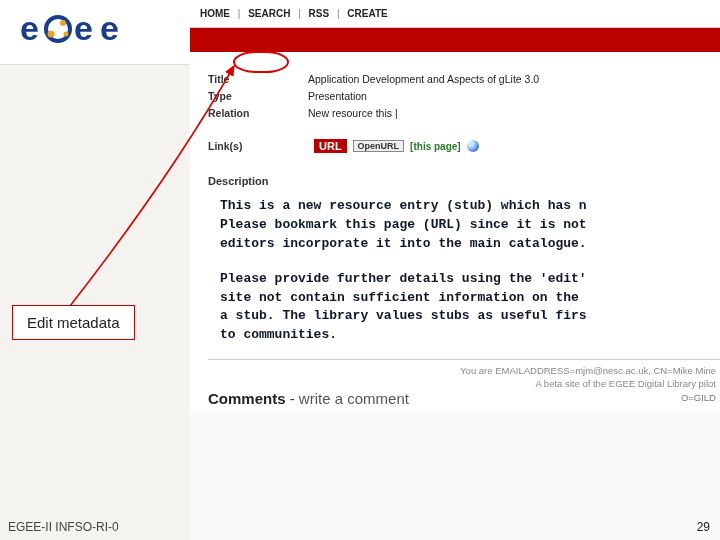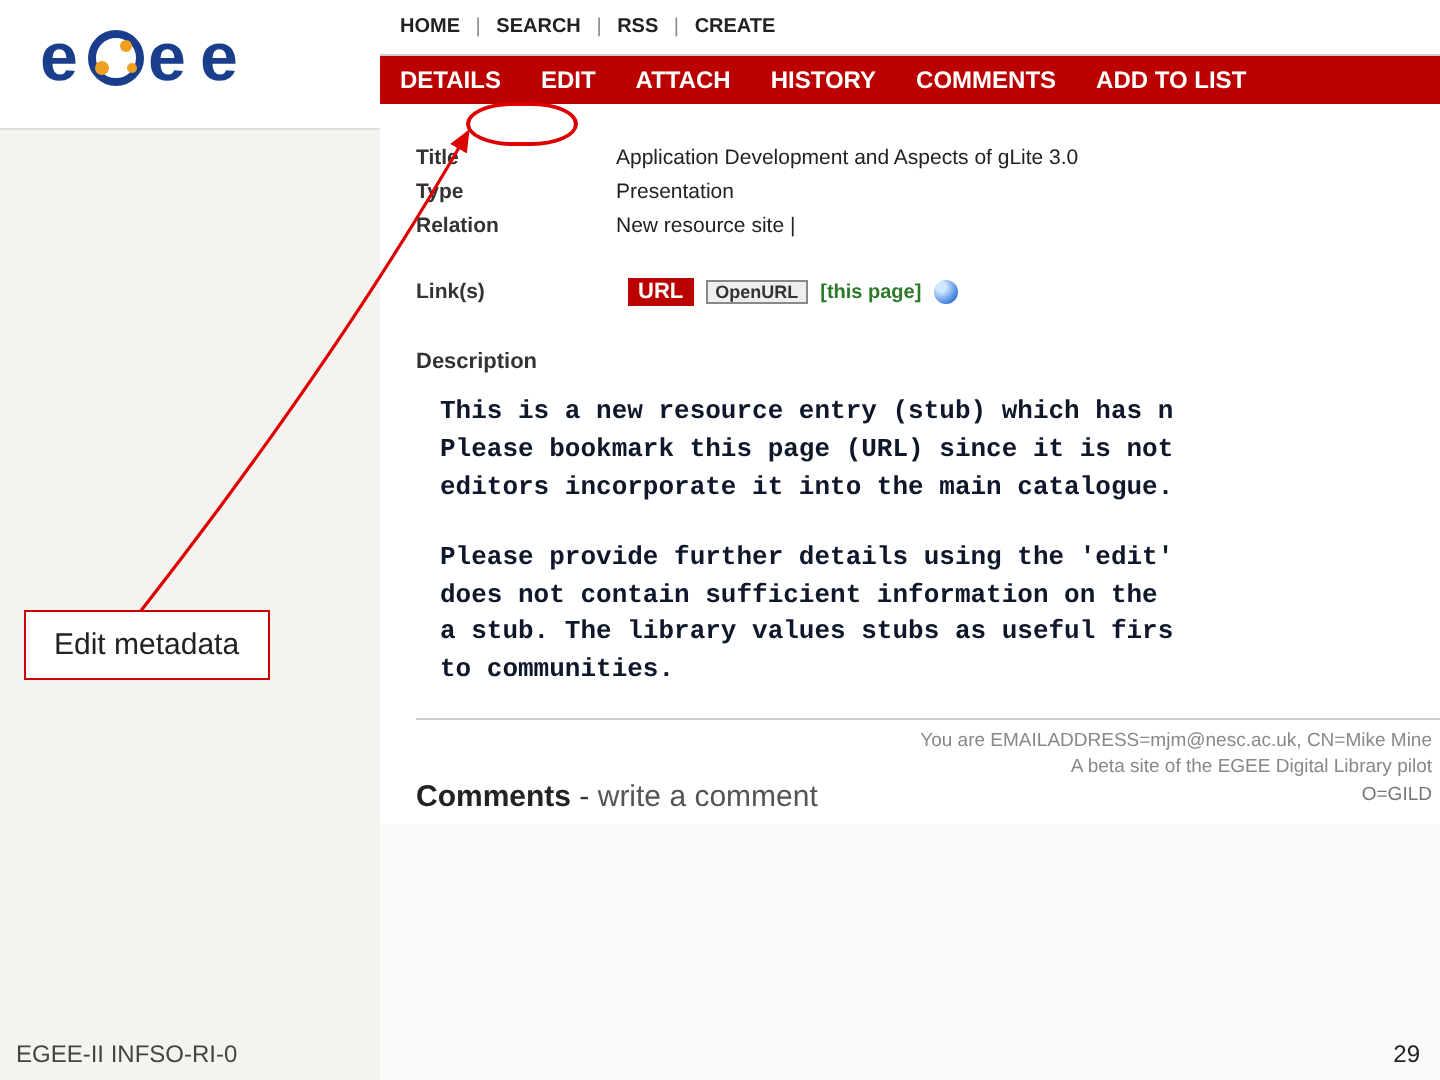--- a/index.html
+++ b/index.html
@@ -6,21 +6,21 @@
   body { width: 720px; height: 540px; background: #fbfaf8; font-family: Verdana, Arial, sans-serif; font-size: 11px; color: #333; overflow: hidden; position: relative; }
   .left-col { position: absolute; left: 0; top: 0; width: 190px; height: 540px; background: #f5f3ef; z-index: 2; }
   .logo { padding: 10px 10px 12px 20px; background: #fff; border-bottom: 1px solid #ddd; }
   .logo svg { display: block; }
   .callout { position: absolute; left: 12px; top: 305px; border: 1.5px solid #c00; background: #fff; padding: 8px 14px; font-size: 15px; font-family: Arial, sans-serif; color: #222; z-index: 5; }
   .footer-left { position: absolute; left: 8px; bottom: 6px; font-size: 12px; font-family: Arial, sans-serif; color: #444; z-index: 3; }
   .main { position: absolute; left: 190px; top: 0; width: 530px; height: 412px; background: #fff; }
   .topnav { padding: 8px 10px; font-weight: bold; font-size: 10px; color: #222; border-bottom: 1px solid #ccc; }
   .topnav span.sep { color: #888; margin: 0 5px; font-weight: normal; }
   .tabbar { display: flex; background: #b00; height: 24px; align-items: stretch; }
-  .tab { padding: 5px 10px 0 10px; font-weight: bold; font-size: 12px; color: #fff; cursor: pointer; white-space: nowrap; }
+  .tab { padding: 23px 10px 0 10px; font-weight: bold; font-size: 15px; color: #fff; cursor: pointer; white-space: nowrap; }
   .tab.active { color: #fff; }
   .content { padding: 12px 0 0 18px; }
   .metarow { display: flex; margin-bottom: 1px; font-size: 10.5px; line-height: 1.5; }
   .metalabel { width: 100px; font-weight: bold; }
   .metaval { flex: 1; color: #222; }
   .linksrow { display: flex; align-items: center; gap: 6px; margin-top: 18px; font-size: 10.5px; }
   .linksrow .metalabel { width: 100px; font-weight: bold; }
   .urlbadge { background: #b00; color: #fff; padding: 1px 5px; font-weight: bold; font-size: 11px; }
   .openurl { border: 1px solid #888; padding: 0 4px; font-weight: bold; font-size: 9px; background: #eee; }
   .thispage { color: #2a7a2a; font-weight: bold; font-size: 10px; }
@@ -95,39 +95,39 @@
     <div class="metarow">
       <div class="metalabel">Title</div>
       <div class="metaval">Application Development and Aspects of gLite 3.0</div>
     </div>
     <div class="metarow">
       <div class="metalabel">Type</div>
       <div class="metaval">Presentation</div>
     </div>
     <div class="metarow">
       <div class="metalabel">Relation</div>
-      <div class="metaval">New resource site |</div>
+      <div class="metaval">New resource this |</div>
     </div>
 
     <div class="linksrow">
       <div class="metalabel">Link(s)</div>
       <span class="urlbadge">URL</span>
       <span class="openurl">OpenURL</span>
       <span class="thispage">[this page]</span>
       <span class="globe"></span>
     </div>
 
     <div class="desc-head">Description</div>
 
     <div class="desc-body">This is a new resource entry (stub) which has n
 Please bookmark this page (URL) since it is not
 editors incorporate it into the main catalogue.</div>
     <div style="height:16px"></div>
     <div class="desc-body">Please provide further details using the 'edit'
-does not contain sufficient information on the 
+site not contain sufficient information on the 
 a stub. The library values stubs as useful firs
 to communities.</div>
 
     <hr class="thin">
 
     <div class="comments">
       <b>Comments</b><span> - </span><a href="#">write a comment</a>
     </div>
 
   </div>

